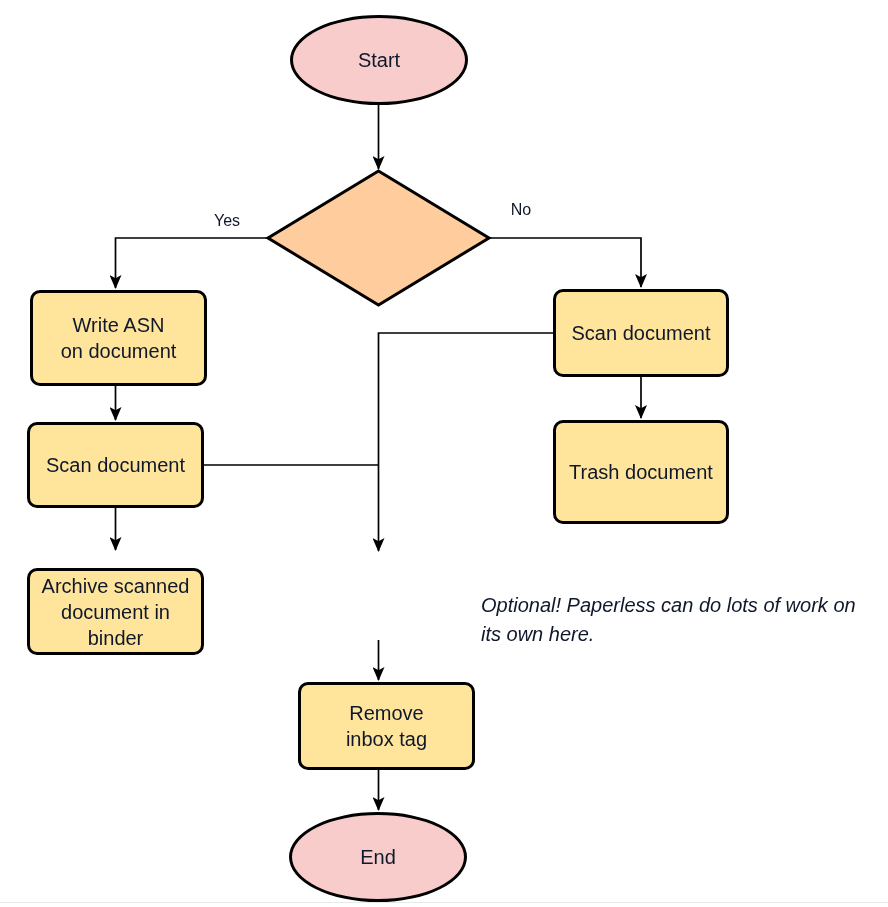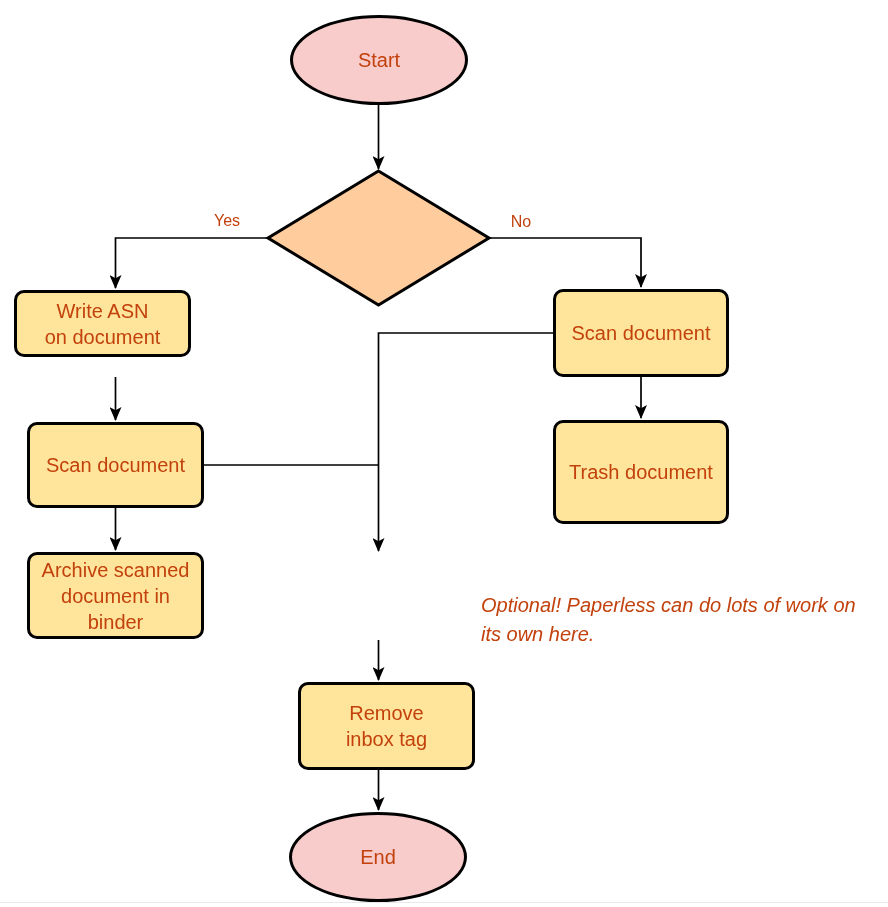--- a/index.html
+++ b/index.html
@@ -7,21 +7,21 @@
     padding: 0;
     background: #ffffff;
     font-family: "Liberation Sans", sans-serif;
   }
   .canvas {
     position: relative;
     width: 888px;
     height: 907px;
     background: #ffffff;
     overflow: hidden;
-    color: #c2410c;
+    color: #0f172a;
   }
   .edges-svg {
     position: absolute;
     left: 0;
     top: 0;
     width: 888px;
     height: 907px;
   }
   .node {
     position: absolute;
@@ -98,30 +98,30 @@
 
     <polygon points="378.5,171 489,238 378.5,305 268,238" stroke="#000000" stroke-width="3" fill="#FFCC9E"></polygon>
   </svg>
 
   <div class="node terminator" style="left: 290px; top: 15px; width: 178px; height: 90px; background-color: rgb(249, 204, 204);">
     <span>Start</span>
   </div>
 
 
   <div class="edge-label" style="left:199px; top:211px; width:56px; height:20px;">Yes</div>
-  <div class="edge-label" style="left:493px; top:212px; width:56px; height:20px;">No</div>
+  <div class="edge-label" style="left:493px; top:200px; width:56px; height:20px;">No</div>
 
-  <div class="node process" style="left: 14px; top: 290px; width: 177px; height: 67px; background-color: rgb(255, 229, 155);">
+  <div class="node process" style="left: 30px; top: 290px; width: 177px; height: 96px; background-color: rgb(255, 229, 155);">
     <span>Write ASN
 on document</span>
   </div>
   <div class="node process" style="left: 27px; top: 422px; width: 177px; height: 86px; background-color: rgb(255, 229, 155);">
     <span>Scan document</span>
   </div>
-  <div class="node process" style="left: 27px; top: 552px; width: 177px; height: 87px; background-color: rgb(255, 229, 155);">
+  <div class="node process" style="left: 27px; top: 568px; width: 177px; height: 87px; background-color: rgb(255, 229, 155);">
     <span>Archive scanned
 document in
 binder</span>
   </div>
 
   <div class="node process" style="left: 553px; top: 289px; width: 176px; height: 88px; background-color: rgb(255, 229, 155);">
     <span>Scan document</span>
   </div>
   <div class="node process" style="left: 553px; top: 420px; width: 176px; height: 104px; background-color: rgb(255, 229, 155);">
     <span>Trash document</span>

